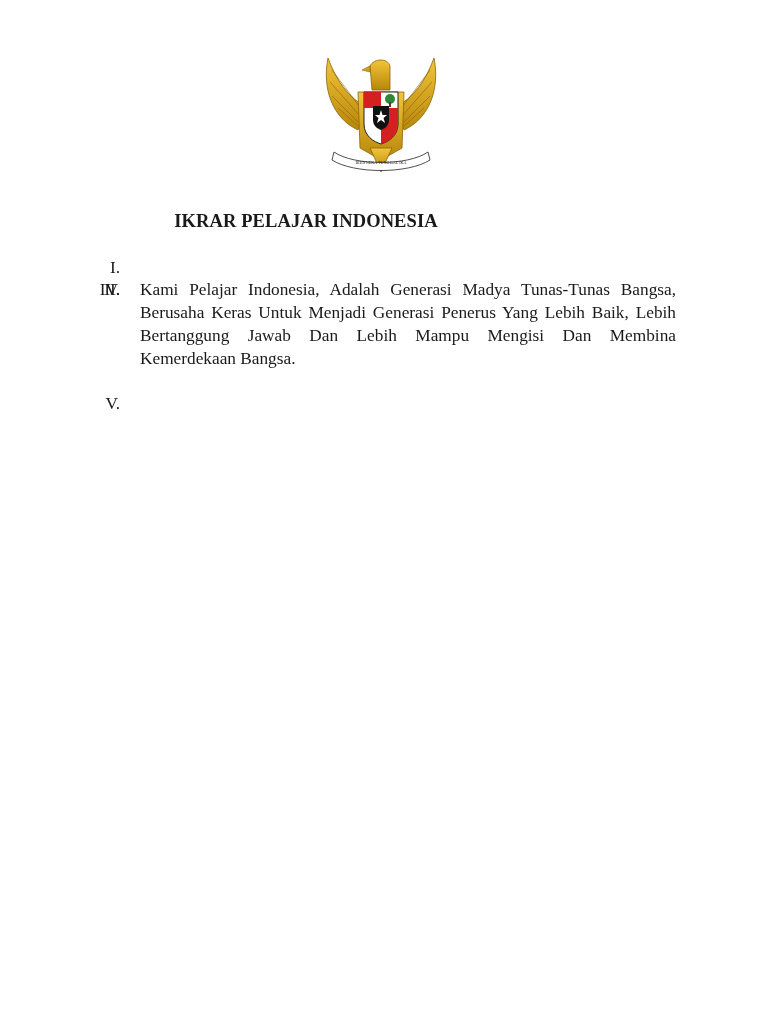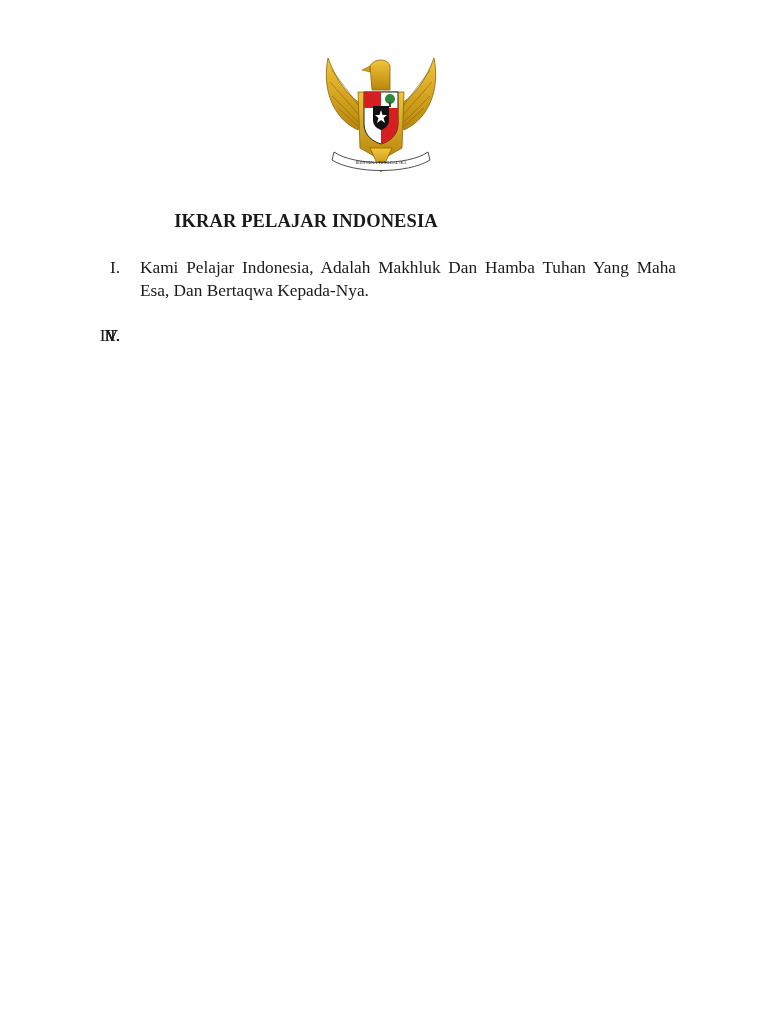--- a/index.html
+++ b/index.html
@@ -56,24 +56,24 @@
     <path d="M16 104 C36 118, 90 118, 110 104 L112 112 C90 126, 36 126, 14 112 Z" fill="#ffffff" stroke="#222" stroke-width="0.8"></path>
     <text x="63" y="116" text-anchor="middle" font-size="4.2" font-family="Liberation Serif, serif" fill="#222">BHINNEKA TUNGGAL IKA</text>
   </svg>
 </div>
 
 <div class="title">IKRAR PELAJAR INDONESIA</div>
 
 <div class="list">
   <div class="item">
     <span class="num">I.</span>
-    <div class="txt">Kami Pelajar Indonesia, Adalah Makhluk Dan Hamba Tuhan Yang Maha Esa, Dan Bertaqwa Kepada-Nya.</div>
   </div>
   <div class="item">
     <span class="num">II.</span>
   </div>
   <div class="item">
     <span class="num">IV.</span>
+    <div class="txt">Kami Pelajar Indonesia, Adalah Generasi Madya Tunas-Tunas Bangsa, Berusaha Keras Untuk Menjadi Generasi Penerus Yang Lebih Baik, Lebih Bertanggung Jawab Dan Lebih Mampu Mengisi Dan Membina Kemerdekaan Bangsa.</div>
   </div>
   <div class="item">
     <span class="num">V.</span>
   </div>
 </div>
 
 </body></html>

